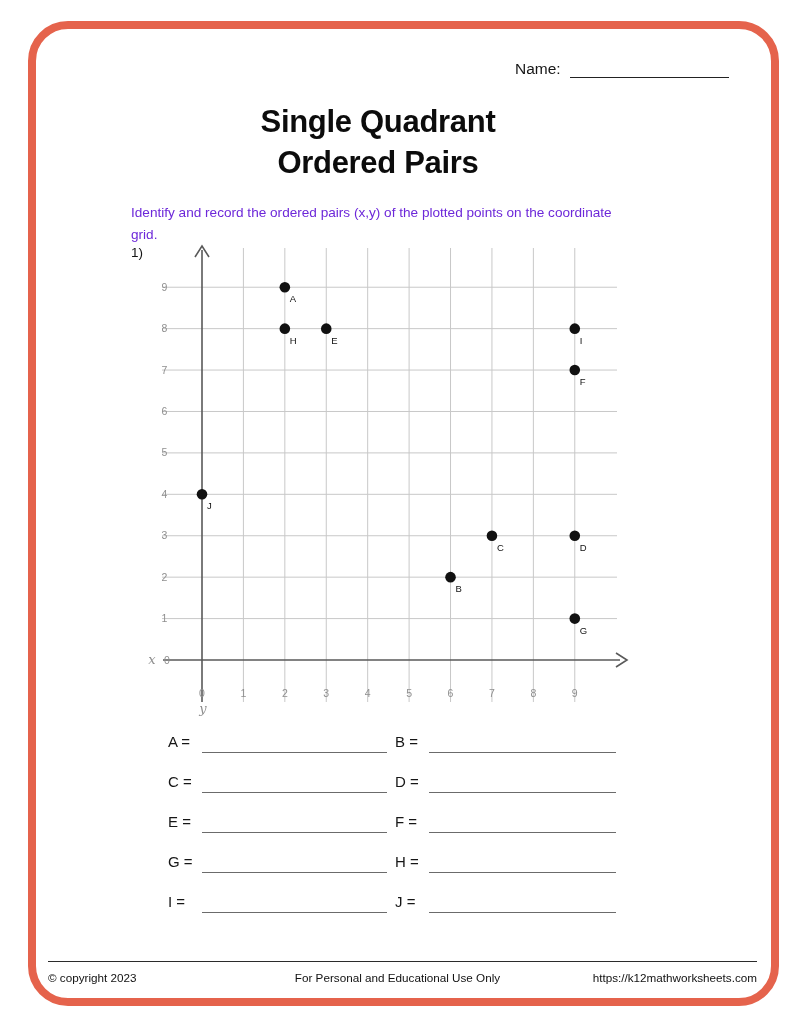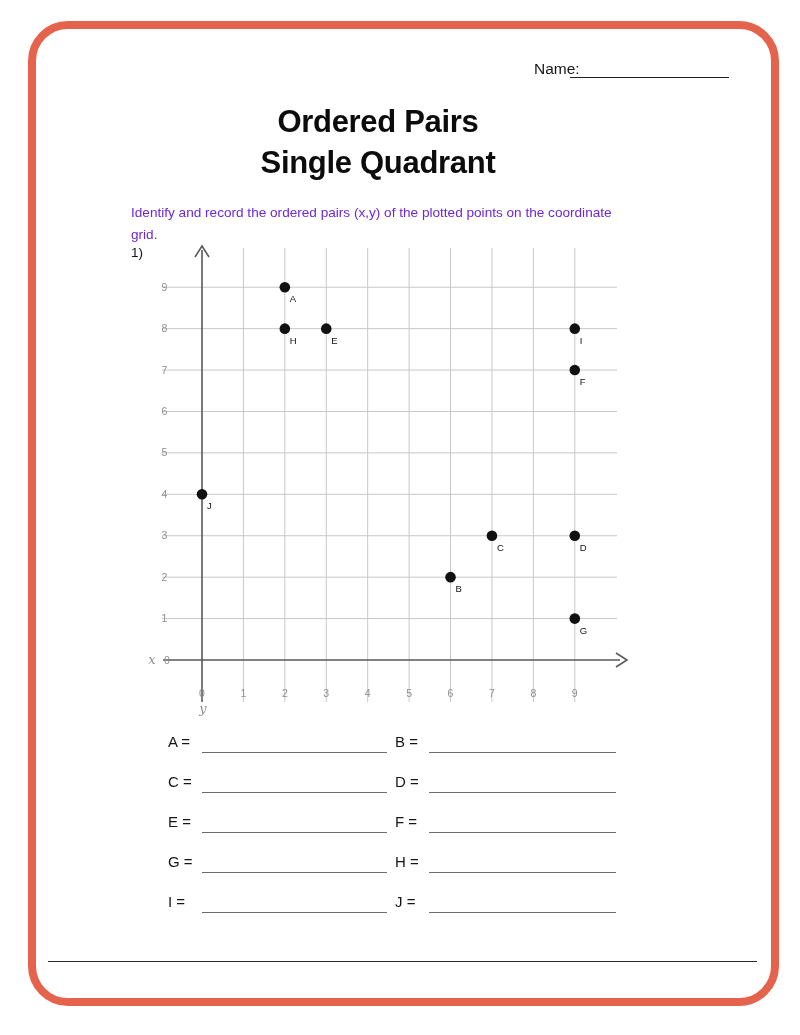--- a/index.html
+++ b/index.html
@@ -4,21 +4,21 @@
 <style>
   html,body{margin:0;padding:0;background:#ffffff;}
   .page{
     position:relative;width:800px;height:1035px;background:#ffffff;overflow:hidden;
     font-family:"Liberation Sans",sans-serif;color:#111;
   }
   .frame{
     position:absolute;left:28px;top:21px;right:21px;bottom:29px;
     border:8px solid #E5634C;border-radius:40px;pointer-events:none;
   }
-  .name-label{position:absolute;left:534px;top:60px;font-size:15.5px;color:#161616;}
+  .name-label{position:absolute;left:515px;top:60px;font-size:15.5px;color:#161616;}
   .name-line{position:absolute;left:570px;top:77px;width:159px;border-top:1.4px solid #222;}
   .title{
     position:absolute;left:131px;top:101px;width:494px;text-align:center;
     font-size:31px;font-weight:bold;line-height:41px;color:#0c0c0c;letter-spacing:-0.3px;
   }
   .instructions{
     position:absolute;left:131px;top:202px;width:497px;
     font-size:13.6px;line-height:22px;color:#6d28d9;
   }
   .problem-number{position:absolute;left:131px;top:245px;font-size:13.5px;color:#141414;}
@@ -43,22 +43,22 @@
 </head>
 <body>
 
 <div class="page">
   <div class="frame"></div>
 
   <span class="name-label">Name:</span>
   <span class="name-line"></span>
 
   <div class="title">
+    <div>Single Quadrant</div>
     <div>Ordered Pairs</div>
-    <div>Single Quadrant</div>
   </div>
 
   <div class="instructions">Identify and record the ordered pairs (x,y) of the plotted points on the coordinate grid.</div>
   <div class="problem-number">1)</div>
 
   <svg id="grid-svg" viewBox="0 0 800 1035" xmlns="http://www.w3.org/2000/svg">
       <line x1="243.42000000000002" y1="248" x2="243.42000000000002" y2="702" stroke="#C8C8C8" stroke-width="1"></line>
       <line x1="284.84000000000003" y1="248" x2="284.84000000000003" y2="702" stroke="#C8C8C8" stroke-width="1"></line>
       <line x1="326.26" y1="248" x2="326.26" y2="702" stroke="#C8C8C8" stroke-width="1"></line>
       <line x1="367.68" y1="248" x2="367.68" y2="702" stroke="#C8C8C8" stroke-width="1"></line>
@@ -171,13 +171,18 @@
         <span class="ans-line"></span>
       </div>
       <div class="ans-cell right">
         <span class="ans-label">J =</span>
         <span class="ans-line"></span>
       </div>
     </div>
   </div>
 
   <div class="footer-line"></div>
+  <div class="footer">
+    <span class="f-left">© copyright 2023</span>
+    <span class="f-center">For Personal and Educational Use Only</span>
+    <span class="f-right">https://k12mathworksheets.com</span>
+  </div>
 </div>
 
 </body></html>

